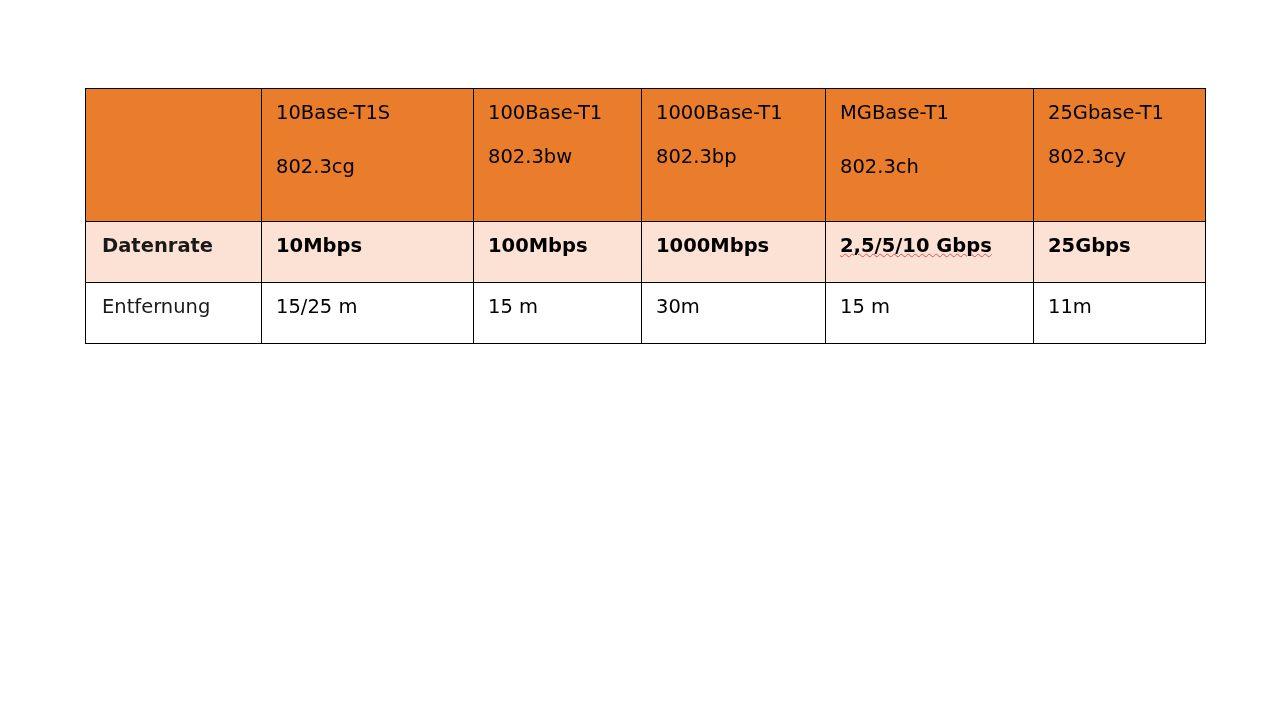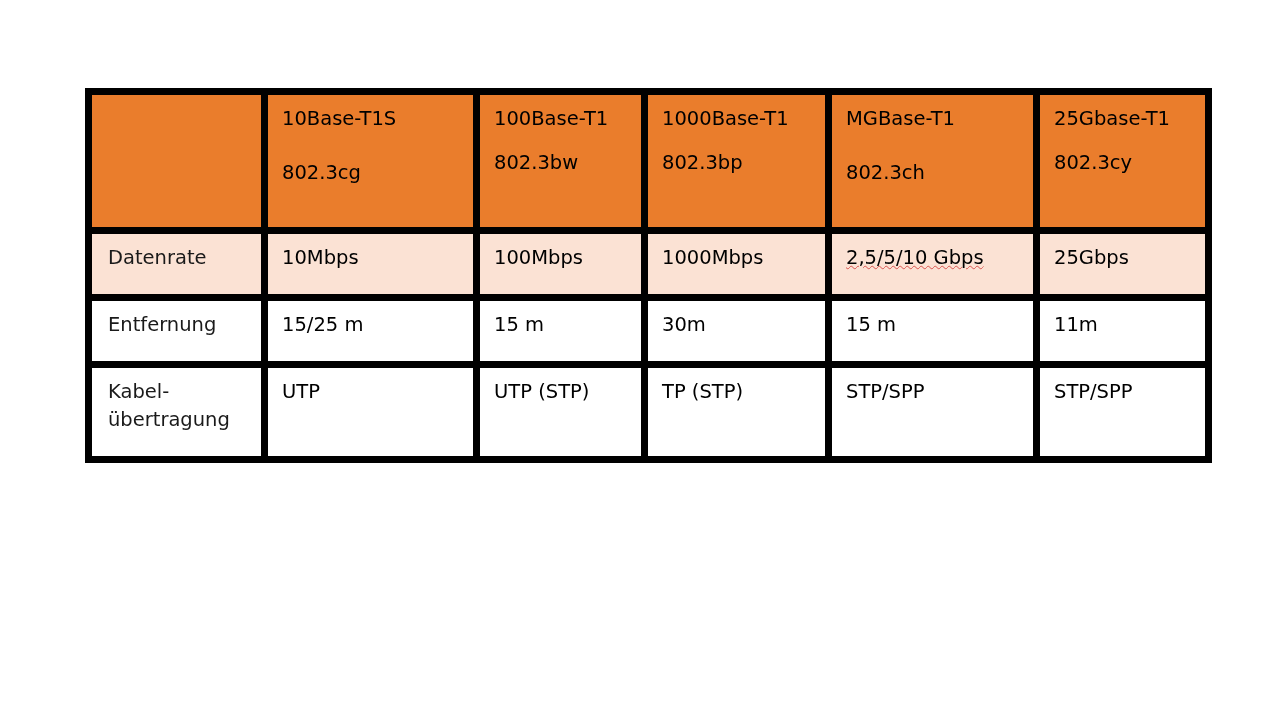--- a/index.html
+++ b/index.html
@@ -33,21 +33,21 @@
   }
   table.spec col.c0 { width: 176px; }
   table.spec col.c1 { width: 212px; }
   table.spec col.c2 { width: 168px; }
   table.spec col.c3 { width: 184px; }
   table.spec col.c4 { width: 208px; }
   table.spec col.c5 { width: 172px; }
 
   table.spec th,
   table.spec td {
-    border: 7px solid #000000;
+    border: 1px solid #000000;
     vertical-align: top;
     text-align: left;
     padding: 10px 14px 12px 14px;
     font-size: 19.5px;
     line-height: 1.42;
     font-weight: normal;
   }
   thead th {
     background: #ea7d2c;
     border: 1px solid #ea7d2c;
@@ -63,20 +63,21 @@
   }
   thead th .std {
     display: block;
     margin-top: 26px;
   }
   thead th .std.tight {
     margin-top: 16px;
   }
   tbody tr.alt td {
     background: #fbe2d4;
+    font-weight: bold;
   }
   tbody tr.plain td {
     background: #ffffff;
   }
   tbody td.rowhead {
     color: #1a1a1a;
     padding-left: 16px;
   }
   td .wavy {
     text-decoration: underline;
@@ -138,24 +139,16 @@
           <td>25Gbps</td>
         </tr>
         <tr class="plain r-short">
           <td class="rowhead">Entfernung</td>
           <td>15/25 m</td>
           <td>15 m</td>
           <td>30m</td>
           <td>15 m</td>
           <td>11m</td>
         </tr>
-        <tr class="plain r-tall">
-          <td class="rowhead">Kabel-übertragung</td>
-          <td>UTP</td>
-          <td>UTP (STP)</td>
-          <td>TP (STP)</td>
-          <td>STP/SPP</td>
-          <td>STP/SPP</td>
-        </tr>
       </tbody>
     </table>
   </div>
 </div>
 
 </body></html>

